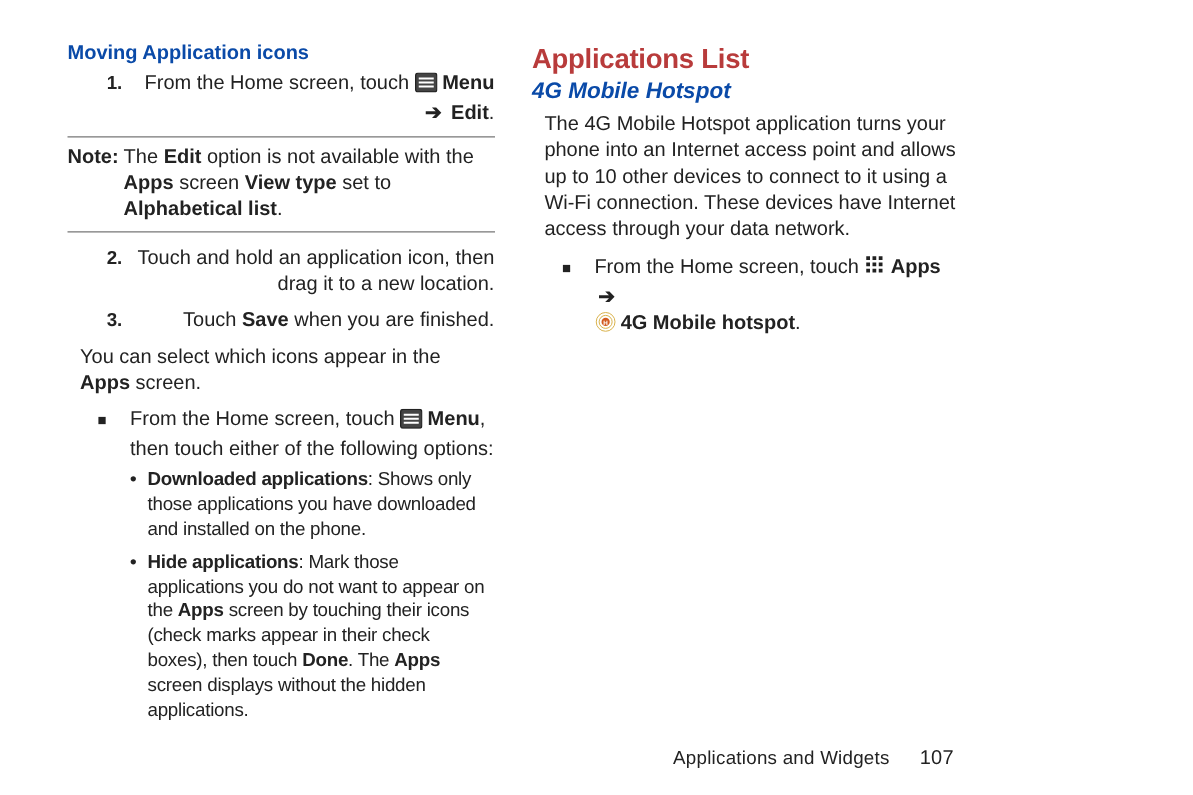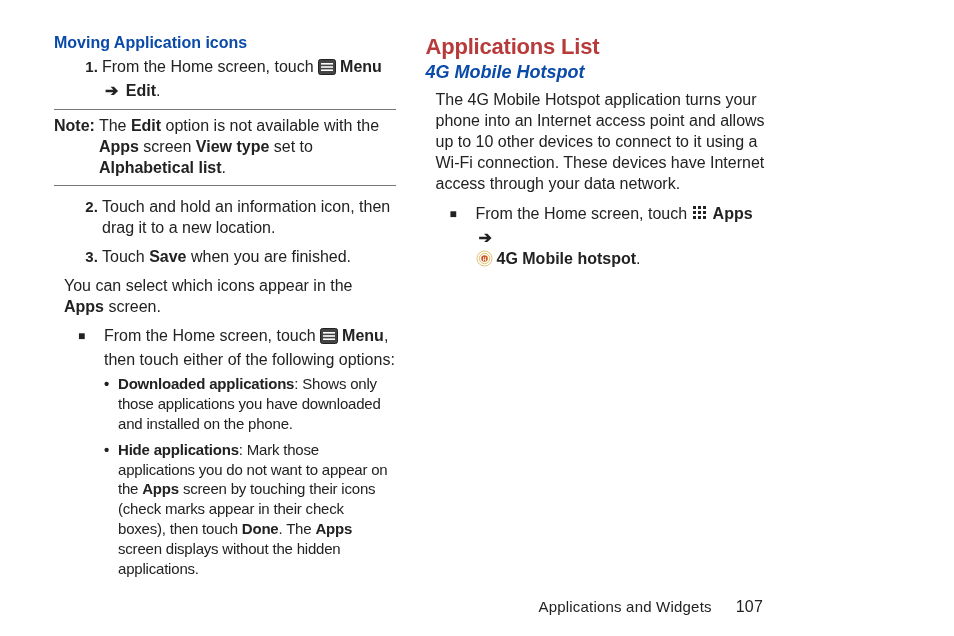--- a/index.html
+++ b/index.html
@@ -60,20 +60,21 @@
   
   ol.numlist {
     margin: 4px 0 6px 0;
     padding: 0 0 0 48px;
   }
   ol.numlist > li {
     margin: 0 0 8px 0;
     font-size: 16px;
     line-height: 1.32;
     font-weight: 300;
+    text-align: right;
   }
   ol.numlist > li::marker {
     font-weight: 700;
     font-size: 15px;
   }
 
   
   .note-row {
     display: flex;
     border-top: 1px solid #777;
@@ -171,21 +172,21 @@
       </ol>
 
       <div class="note-row">
         <span class="note-label">Note:</span>
         <span>
           <span>The </span><b>Edit</b><span> option is not available with the </span><b>Apps</b><span> screen </span><b>View type</b><span> set to </span><b>Alphabetical list</b><span>.</span>
         </span>
       </div>
 
       <ol class="numlist" start="2">
-        <li>Touch and hold an information icon, then drag it to a new location.</li>
+        <li>Touch and hold an application icon, then drag it to a new location.</li>
         <li>
           <span>Touch </span><b>Save</b><span> when you are finished.</span>
         </li>
       </ol>
 
       <p class="body-p body-indent">
         <span>You can select which icons appear in the </span><b>Apps</b><span> screen.</span>
       </p>
 
       <div class="sqlist">

